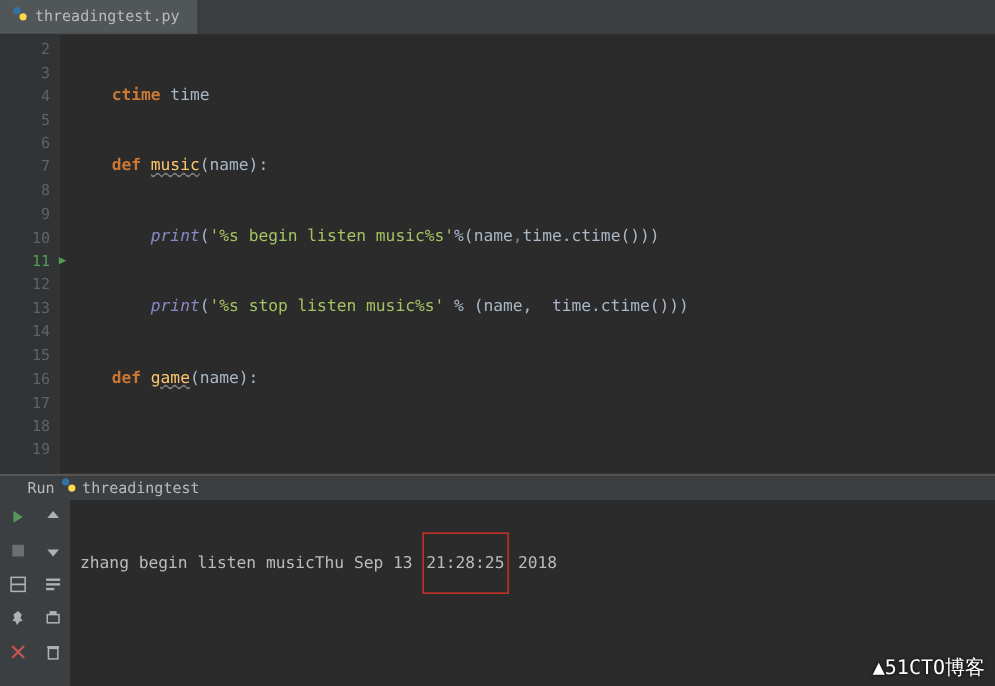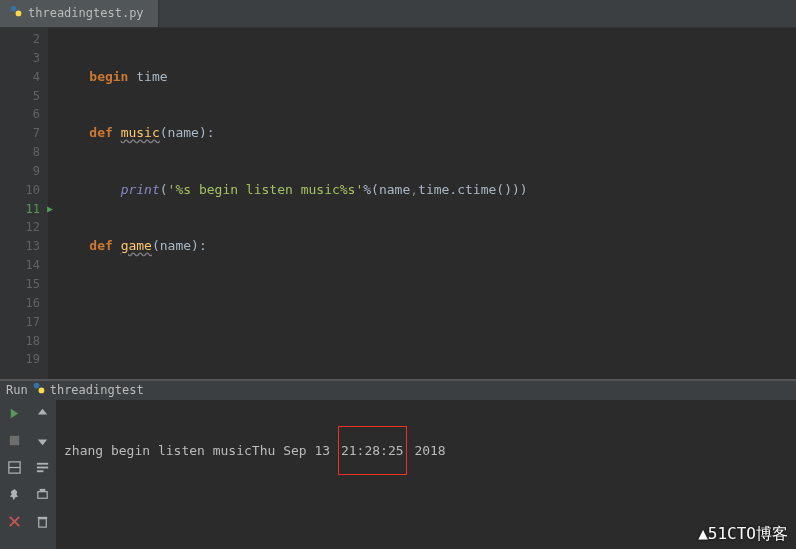--- a/index.html
+++ b/index.html
@@ -14,21 +14,21 @@
   .play-mark::after{content:"▶";position:absolute;right:-13px;font-size:10px;color:#4f9e53;}
   .code{padding:2px 0 2px 10px;white-space:pre;}
   .code-line{height:18.85px;line-height:18.85px;}
   .dim{color:#808080;}
   .kw{color:#cc7832;font-weight:bold;}
   .fn{color:#ffc66d;text-align:center;}
   .str{color:#a5c261;}
   .bi{color:#8888c6;font-style:italic;}
   .underline{text-decoration:underline wavy #808080;}
   .run-panel{height:168px;border-top:2px solid #555555;background:#2b2b2b;display:flex;flex-direction:column;}
-  .run-header{height:22px;background:#3c3f41;display:flex;align-items:center;color:#bbbbbb;font-size:12px;padding-left:6px;gap:4px;}
+  .run-header{height:22px;background:#3c3f41;display:flex;align-items:center;color:#bbbbbb;font-size:12px;padding-left:22px;gap:4px;}
   .run-header svg{width:14px;height:14px;}
   .run-body{flex:1;display:flex;}
   .run-side{width:28px;background:#3c3f41;display:flex;flex-direction:column;align-items:center;padding-top:4px;gap:9px;}
   .side-btn{width:18px;height:18px;display:flex;align-items:center;justify-content:center;color:#afb1b3;cursor:pointer;}
   .side-btn svg{width:15px;height:15px;}
   .run-side2{width:28px;background:#3c3f41;display:flex;flex-direction:column;align-items:center;padding-top:4px;gap:9px;}
   .console{flex:1;padding:4px 8px;color:#bbbbbb;white-space:pre;font-size:13px;}
   .console-line{height:18px;line-height:18px;}
   .redbox{border:1px solid #ea3323;padding:16px 2px;text-align:center;}
   .watermark{position:absolute;right:8px;bottom:4px;font-size:16px;color:#ffffff;text-shadow:0 0 3px #000;}
@@ -66,23 +66,24 @@
       <div>13</div>
       <div>14</div>
       <div>15</div>
       <div>16</div>
       <div>17</div>
       <div>18</div>
       <div>19</div>
       <div></div>
     </div>
     <div class="code">
-      <div class="code-line"><span>    </span><span class="kw">begin</span><span> </span><span>time</span></div>
+      <div class="code-line"><span>    </span><span class="kw">ctime</span><span> </span><span>time</span></div>
       <div class="code-line"><span>    </span><span class="kw">def</span><span> </span><span class="fn underline">music</span><span>(name):</span></div>
       <div class="code-line"><span>        </span><span class="bi">print</span><span>(</span><span class="str">'%s begin listen music%s'</span><span>%(name</span><span class="dim">,</span><span>time.ctime()))</span></div>
+      <div class="code-line"><span>        </span><span class="bi">print</span><span>(</span><span class="str">'%s stop listen music%s'</span><span> % (name,  time.ctime()))</span></div>
       <div class="code-line"><span>    </span><span class="kw">def</span><span> </span><span class="fn underline">game</span><span>(name):</span></div>
       
       
       
       
       
       
       
       
       

